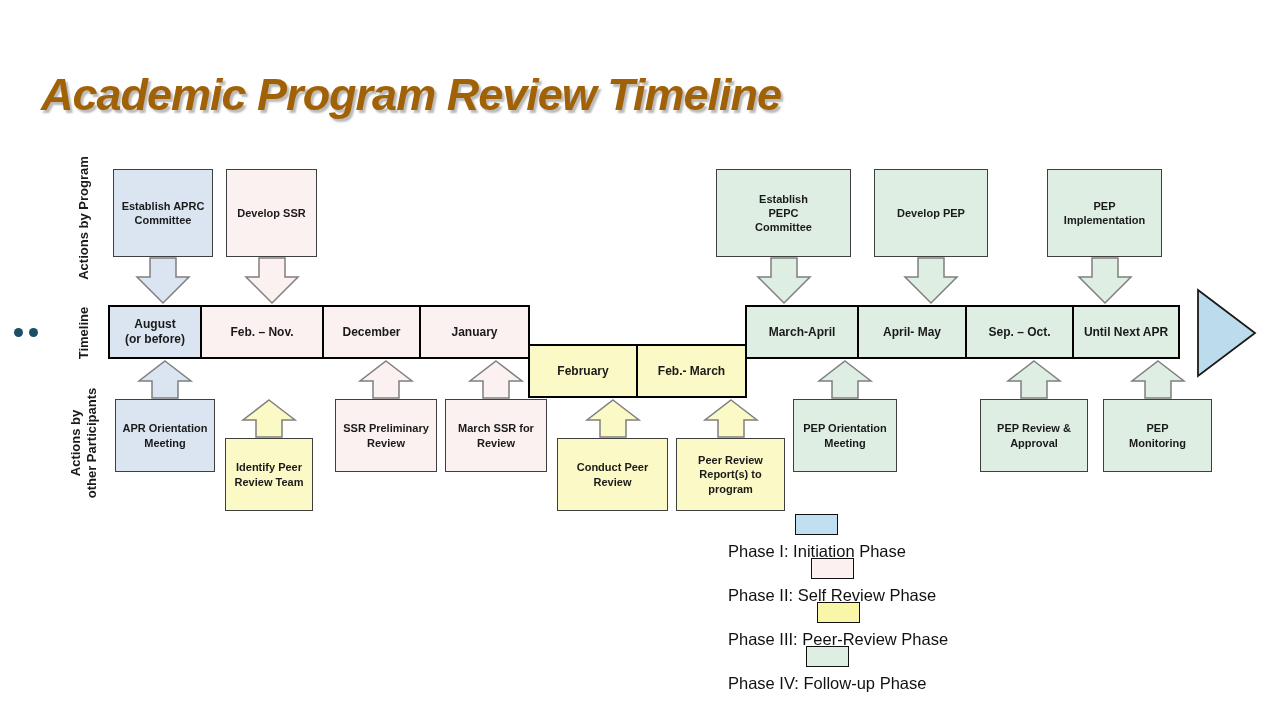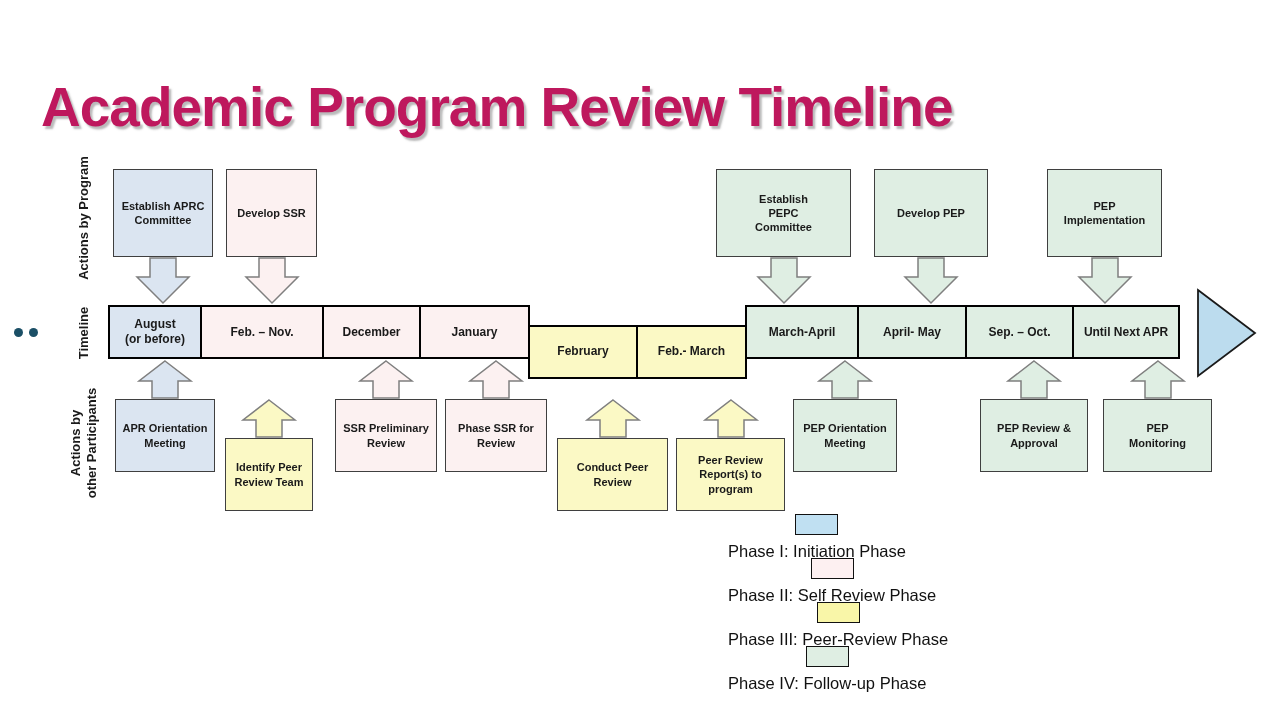--- a/index.html
+++ b/index.html
@@ -10,38 +10,38 @@
   :root{
     --p1:#dbe5f1;   
     --p2:#fcf1f1;   
     --p3:#fbf9c5;   
     --p4:#dfeee3;   
     --arrowStroke:#7f7f7f;
     --boxStroke:#3f3f3f;
   }
   
   .title{
-    position:absolute;left:41px;top:40px;font-size:55px;line-height:1.1;
-    font-weight:bold;color:#be185d;letter-spacing:-1px;
+    position:absolute;left:41px;top:40px;font-size:45px;line-height:1.1;
+    font-weight:bold;font-style:italic;color:#a16207;letter-spacing:-1px;
     text-shadow:2.5px 2.5px 2px rgba(130,130,130,.55);white-space:nowrap;
   }
   
   .dots{position:absolute;left:14px;top:328px;display:flex;gap:6px;}
   .dots i{width:9px;height:9px;border-radius:50%;background:#1b4f66;display:block;}
   
   .vlabel{
     position:absolute;display:flex;flex-direction:column;justify-content:center;
     align-items:center;text-align:center;font-weight:bold;font-size:13px;
     line-height:1.2;transform:rotate(-90deg);white-space:nowrap;
   }
   .vlabel.program{left:4px;top:208px;width:160px;height:20px;}
   .vlabel.tl{left:54px;top:324px;width:60px;height:18px;}
   .vlabel.participants{left:9px;top:426px;width:150px;height:34px;}
   
-  .timeline{position:absolute;left:108px;top:305px;height:54px;display:flex;z-index:3;align-items:center;}
+  .timeline{position:absolute;left:108px;top:305px;height:54px;display:flex;z-index:3;}
   .cell{
     box-sizing:border-box;border:2px solid #000;height:54px;
     display:flex;align-items:center;justify-content:center;text-align:center;
     font-weight:bold;font-size:12px;line-height:1.25;padding:0 4px;
     white-space:pre-line;
   }
   .cell + .cell{margin-left:-2px;}
   
   .fwd{position:absolute;left:1197px;top:288px;z-index:2;}
   
@@ -157,21 +157,21 @@
       <polygon points="29,2 55,22 42,22 42,39 16,39 16,22 3,22"></polygon>
       </svg>
   </div>
   <div class="abox bottom p2" style="left:335px;width:102px">
     <span>SSR Preliminary Review</span>
     <svg width="58" height="40" viewBox="0 0 58 40">
       <polygon points="29,2 55,22 42,22 42,39 16,39 16,22 3,22"></polygon>
       </svg>
   </div>
   <div class="abox bottom p2" style="left:445px;width:102px">
-    <span>Phase SSR for Review</span>
+    <span>March SSR for Review</span>
     <svg width="58" height="40" viewBox="0 0 58 40">
       <polygon points="29,2 55,22 42,22 42,39 16,39 16,22 3,22"></polygon>
       </svg>
   </div>
   <div class="abox bottom p3" style="left:557px;width:111px">
     <span>Conduct Peer Review</span>
     <svg width="58" height="40" viewBox="0 0 58 40">
       <polygon points="29,2 55,22 42,22 42,39 16,39 16,22 3,22"></polygon>
       </svg>
   </div>

